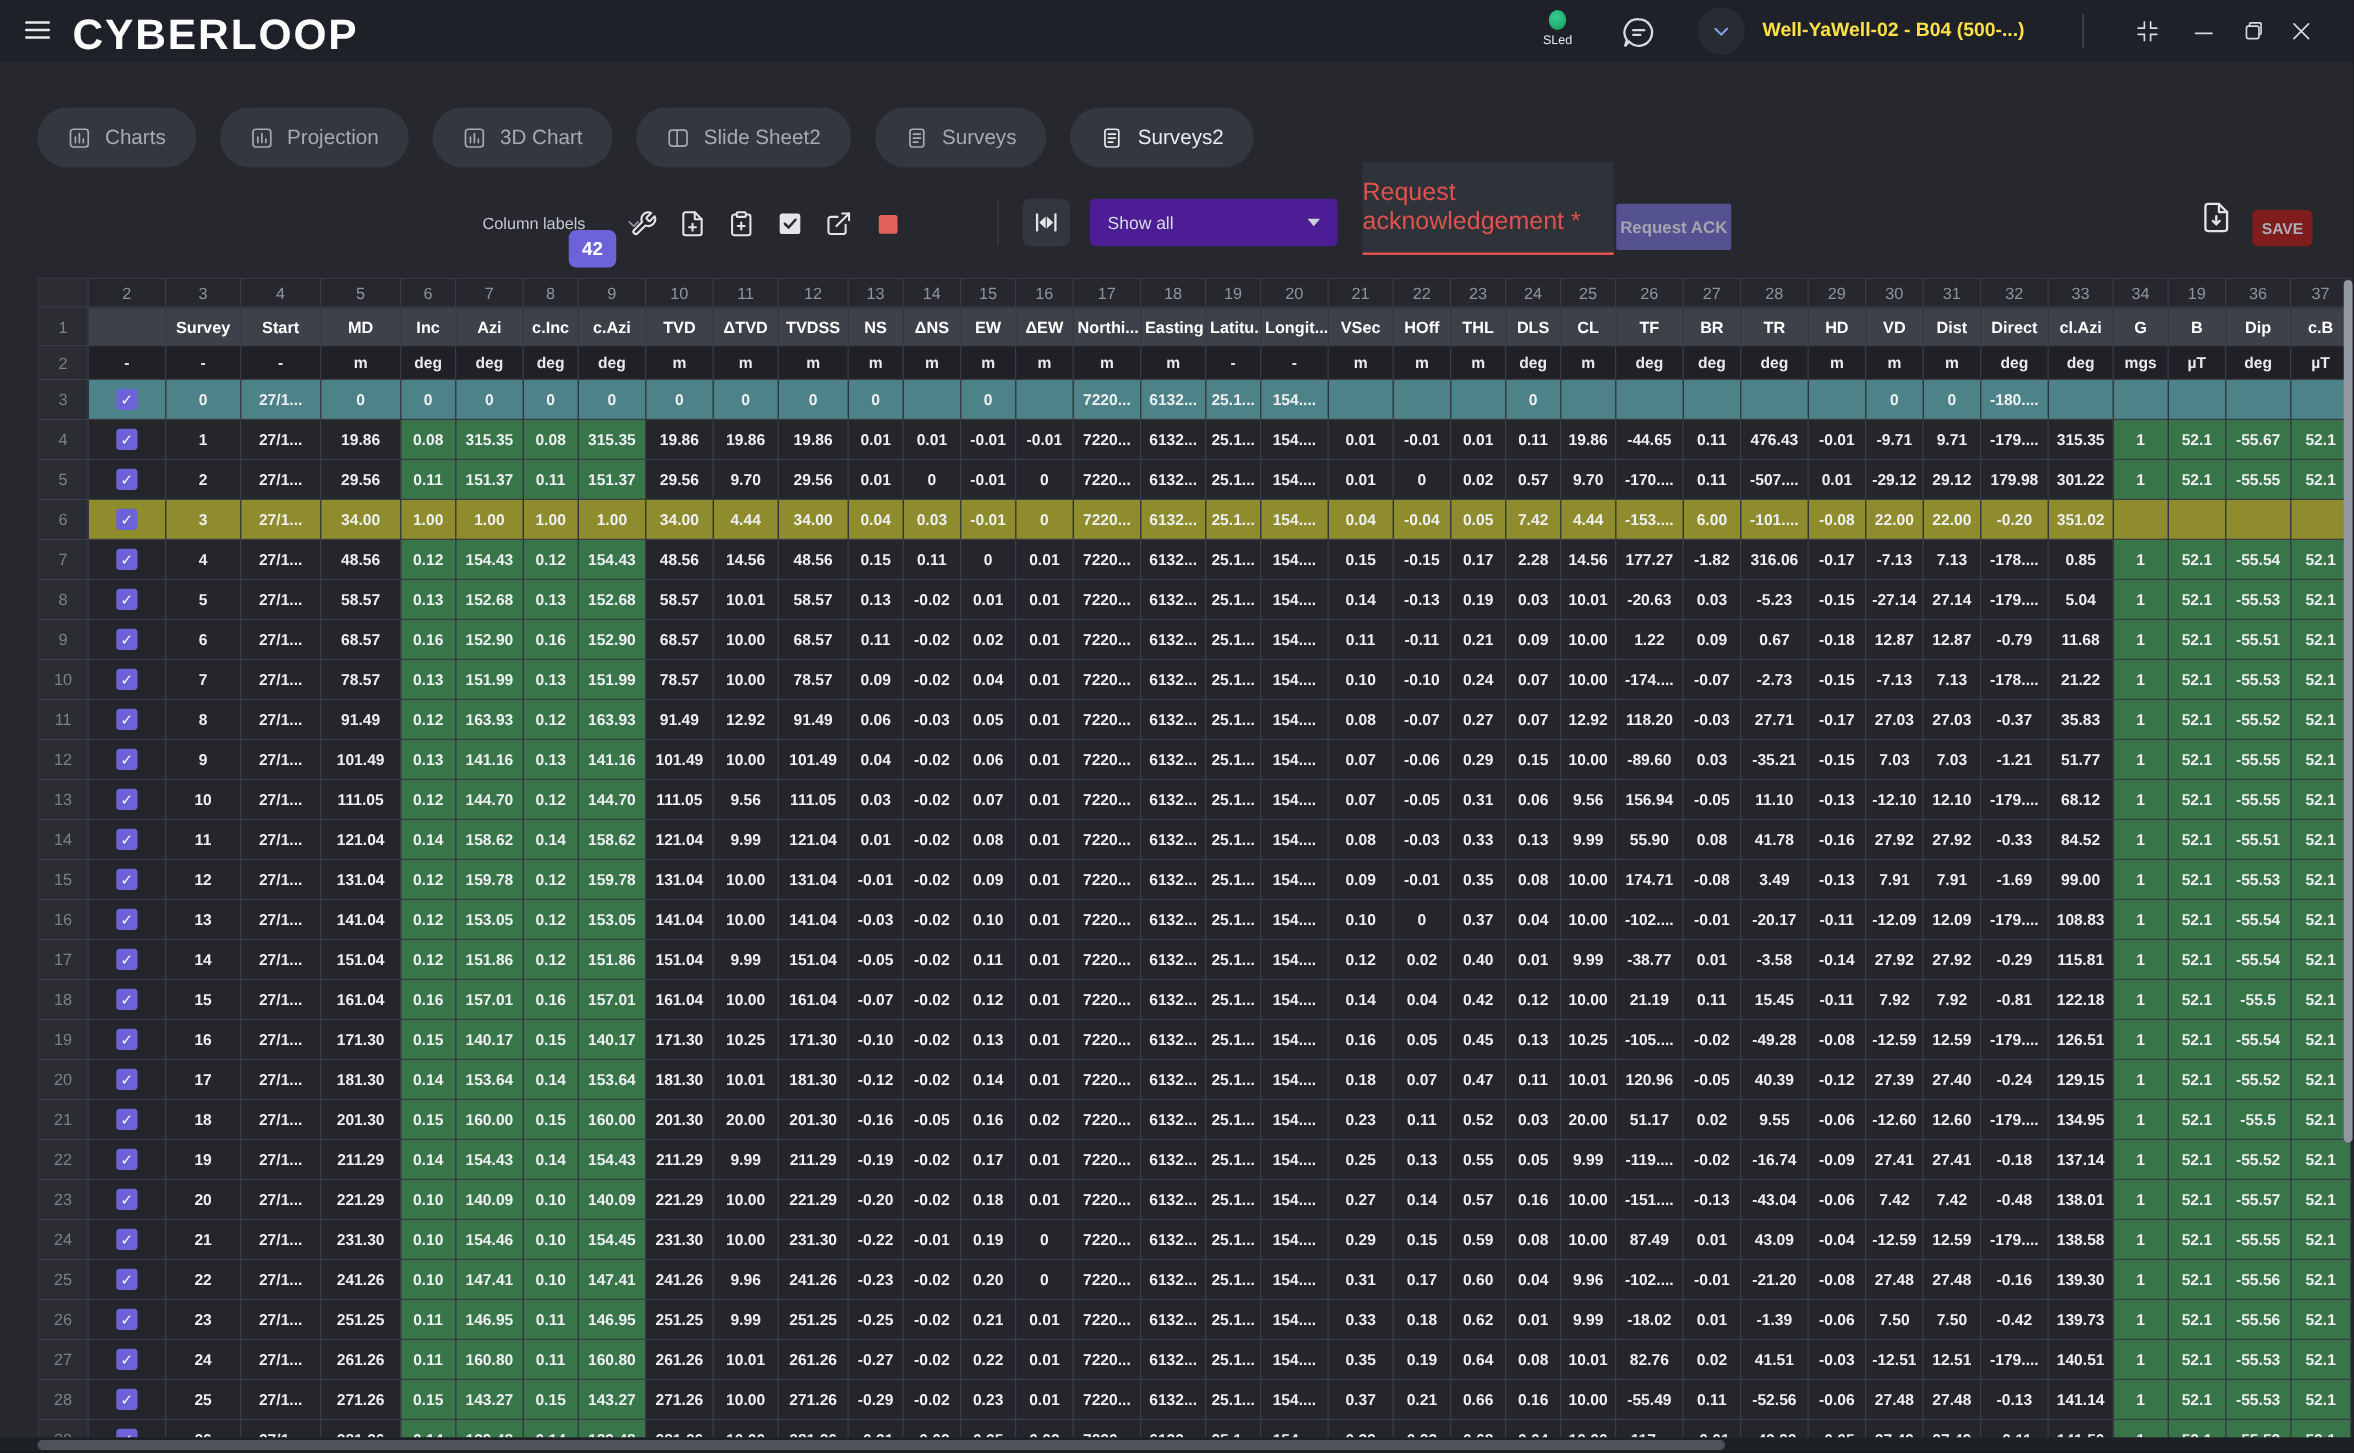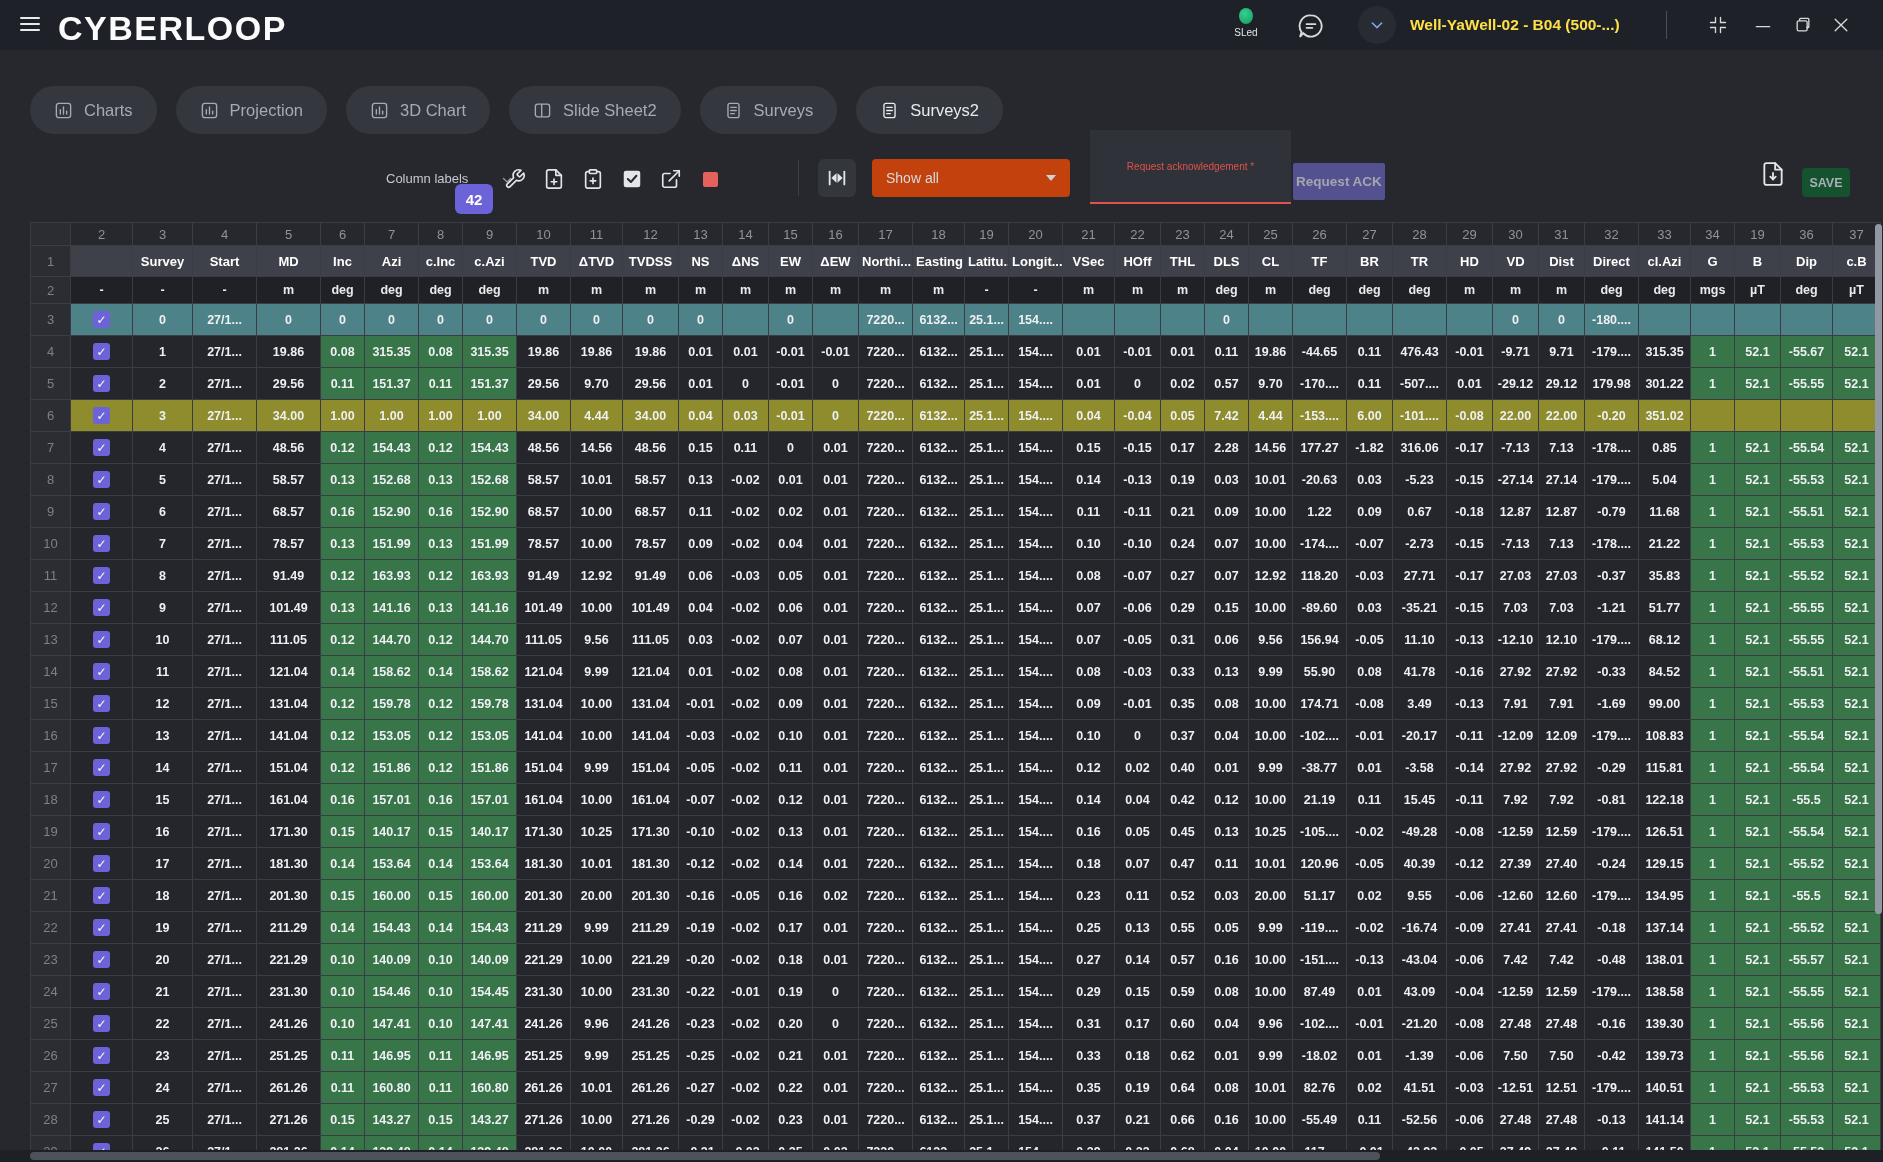--- a/index.html
+++ b/index.html
@@ -33,30 +33,30 @@
   .collabels{position:absolute;left:386px;top:171px;font-size:13px;color:#c6c9cf;}
   .badge42{position:absolute;left:455px;top:163px;width:38px;height:30px;background:var(--accent-purple,#6e66d9);
            border-radius:6px;color:#fff;font-weight:700;font-size:15px;display:flex;align-items:center;justify-content:center;cursor:pointer;margin-top:21px;}
   .badgechev{position:absolute;left:501px;top:172px;color:#9a9ea6;}
   .ticons{position:absolute;left:504px;top:167px;display:flex;gap:17px;align-items:center;height:24px;}
   .ticons .ic{display:flex;align-items:center;justify-content:center;width:22px;height:22px;cursor:pointer;}
   .redsq{width:15px;height:15px;background:#e4615c;border-radius:2px;}
   .tbsep{position:absolute;left:798px;top:160px;width:1px;height:36px;background:#3b3e45;}
   .fitbtn{position:absolute;left:818px;top:159px;width:38px;height:38px;background:#33363d;border-radius:6px;
           display:flex;align-items:center;justify-content:center;cursor:pointer;}
-  .showall{position:absolute;left:872px;top:159px;width:198px;height:38px;background:#c2410c;border-radius:4px;
+  .showall{position:absolute;left:872px;top:159px;width:198px;height:38px;background:#4c1d95;border-radius:4px;
            display:flex;align-items:center;padding:0 14px;font-size:14px;color:#d7dade;cursor:pointer;box-sizing:border-box;}
   .caret{margin-left:auto;width:0;height:0;border-left:5px solid transparent;border-right:5px solid transparent;border-top:6px solid #cfd2d7;}
   .reqbox{position:absolute;left:1090px;top:130px;width:201px;height:72px;background:#2f3238;
           border-bottom:2px solid var(--danger-red,#e0524d);display:flex;align-items:center;justify-content:center;
-          font-size:10px;color:var(--danger-red,#e0524d);}
+          font-size:20px;color:var(--danger-red,#e0524d);}
   .reqbtn{position:absolute;left:1293px;top:163px;width:92px;height:37px;background:#545190;border-radius:2px;
           color:#a2a6ae;font-weight:700;font-size:13.5px;display:flex;align-items:center;justify-content:center;cursor:pointer;}
   .dlicon{position:absolute;left:1760px;top:161px;cursor:pointer;}
-  .savebtn{position:absolute;left:1802px;top:168px;width:48px;height:29px;background:#14532d;border-radius:4px;
+  .savebtn{position:absolute;left:1802px;top:168px;width:48px;height:29px;background:#7f1d1d;border-radius:4px;
            color:#abaebb;font-weight:700;font-size:12.5px;display:flex;align-items:center;justify-content:center;cursor:pointer;}
 
   
   .tablewrap{position:absolute;left:30px;top:222px;width:1853px;height:928px;overflow:hidden;background:#24262c;}
   table{border-collapse:collapse;table-layout:fixed;width:1850px;}
   th,td{border:1px solid #3a3d44;text-align:center;white-space:nowrap;overflow:hidden;font-size:12.5px;padding:0 3px;}
   .numrow th{height:22px;background:#26282e;color:#8f949c;font-weight:400;font-size:13px;}
   .namerow th{height:30px;background:#3e4149;color:#ffffff;font-weight:700;font-size:13px;}
   .unitsrow th{height:26px;background:#1f2126;color:#e8eaec;font-weight:700;}
   tbody td{height:31px;background:#24262c;color:#eef0f2;font-weight:700;}

